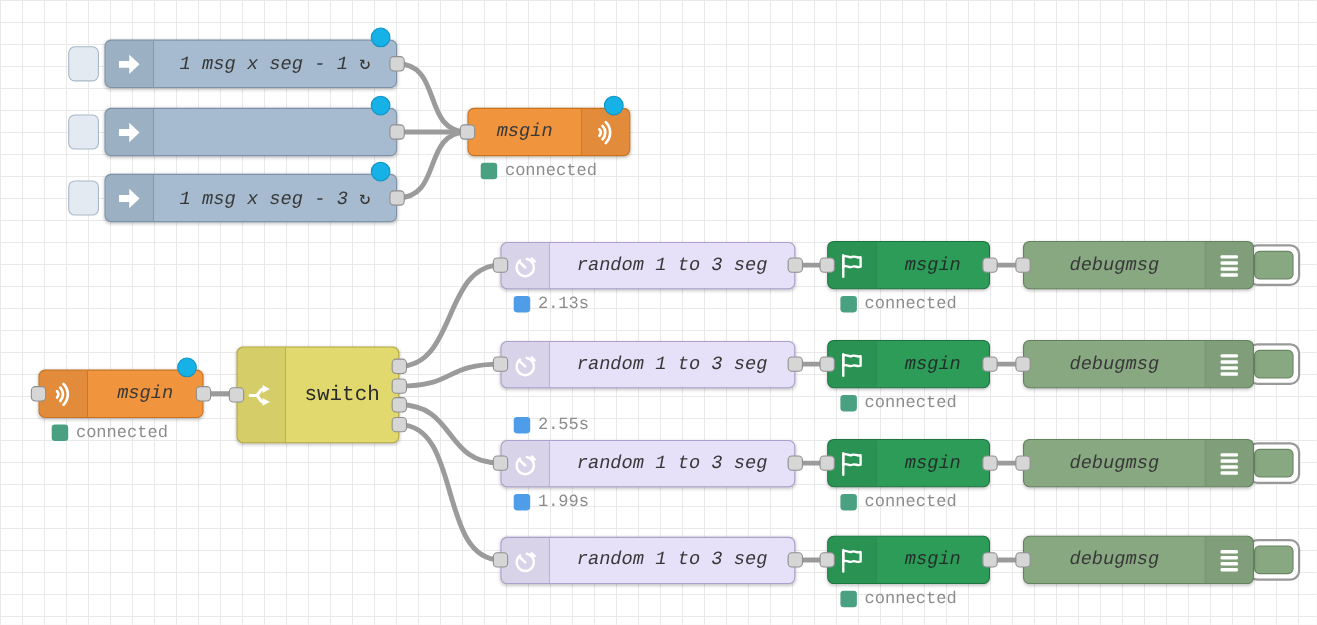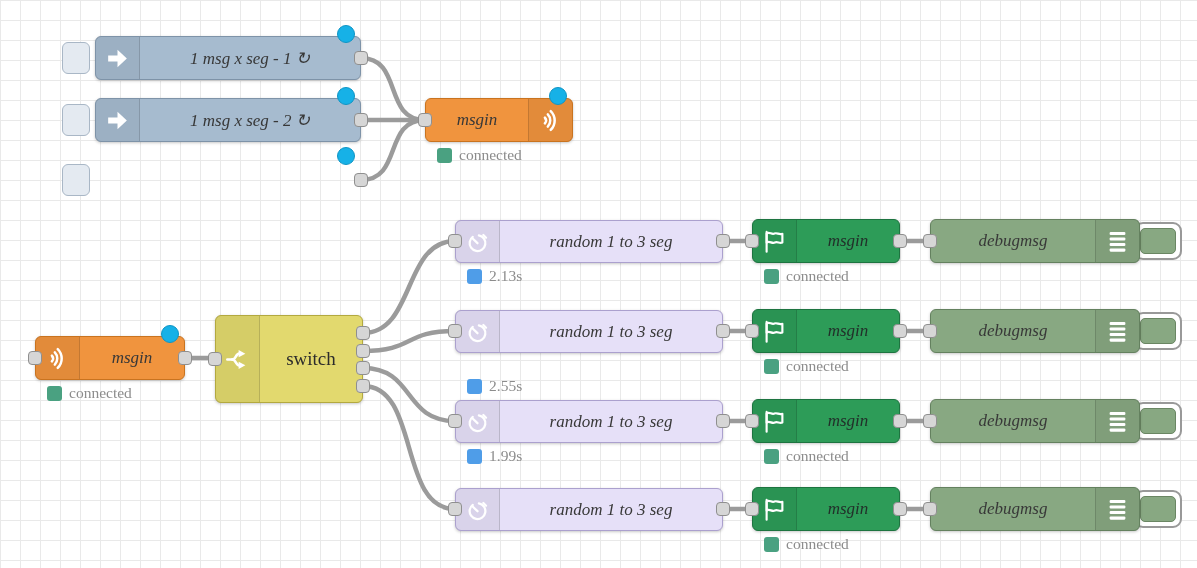--- a/index.html
+++ b/index.html
@@ -3,21 +3,21 @@
 <meta charset="utf-8">
 <style>
   html,body{margin:0;padding:0;background:#f4f4f4;}
   .canvas{
     position:relative;width:1197px;height:568px;overflow:hidden;
     background-color:#ffffff;
     background-image:
       linear-gradient(to right,#e9e9e9 1px,transparent 1px),
       linear-gradient(to bottom,#e9e9e9 1px,transparent 1px);
     background-size:20px 20px;
-    font-family:Liberation Serif, serif;
+    font-family:Liberation Mono, monospace;
   }
   svg.wires{position:absolute;left:0;top:0;z-index:1;}
   svg.wires path{stroke:#9b9b9b;stroke-width:4.5;fill:none;stroke-linecap:round;}
 
   .node{
     position:absolute;height:44px;border-radius:6px;display:flex;z-index:3;
     box-sizing:border-box;border:1.5px solid rgba(0,0,0,.35);
     box-shadow:0 1px 3px rgba(0,0,0,.22);
   }
   .node .label{
@@ -103,21 +103,28 @@
         </svg>
     </div>
     <div class="label">1 msg x seg - 1 ↻</div>
   </div>
   <div class="node n-inject" style="left:95px;top:98px;width:266px">
     <div class="icon-box left">
       <svg viewBox="0 0 26 26">
           <path d="M4 10 h9 V4.5 L22 13 l-9 8.5 V16 H4 z" fill="#fff"></path>
         </svg>
     </div>
-    <div class="label">1 msg x seg - 2 ↻</div>
+  </div>
+  <div class="node n-inject" style="left:95px;top:158px;width:266px">
+    <div class="icon-box left">
+      <svg viewBox="0 0 26 26">
+          <path d="M4 10 h9 V4.5 L22 13 l-9 8.5 V16 H4 z" fill="#fff"></path>
+        </svg>
+    </div>
+    <div class="label">1 msg x seg - 3 ↻</div>
   </div>
 
   <div class="node n-orange" style="left:425px;top:98px;width:148px">
     <div class="label">msgin</div>
     <div class="icon-box right">
       <svg viewBox="0 0 24 24" fill="none" stroke="#fff" stroke-width="2.2" stroke-linecap="round">
         <path d="M7 9.4 A4 4 0 0 1 7 14.6"></path>
         <path d="M9.6 6.6 A7.8 7.8 0 0 1 9.6 17.4"></path>
         <path d="M12.2 3.6 A11.8 11.8 0 0 1 12.2 20.4"></path>
       </svg>

